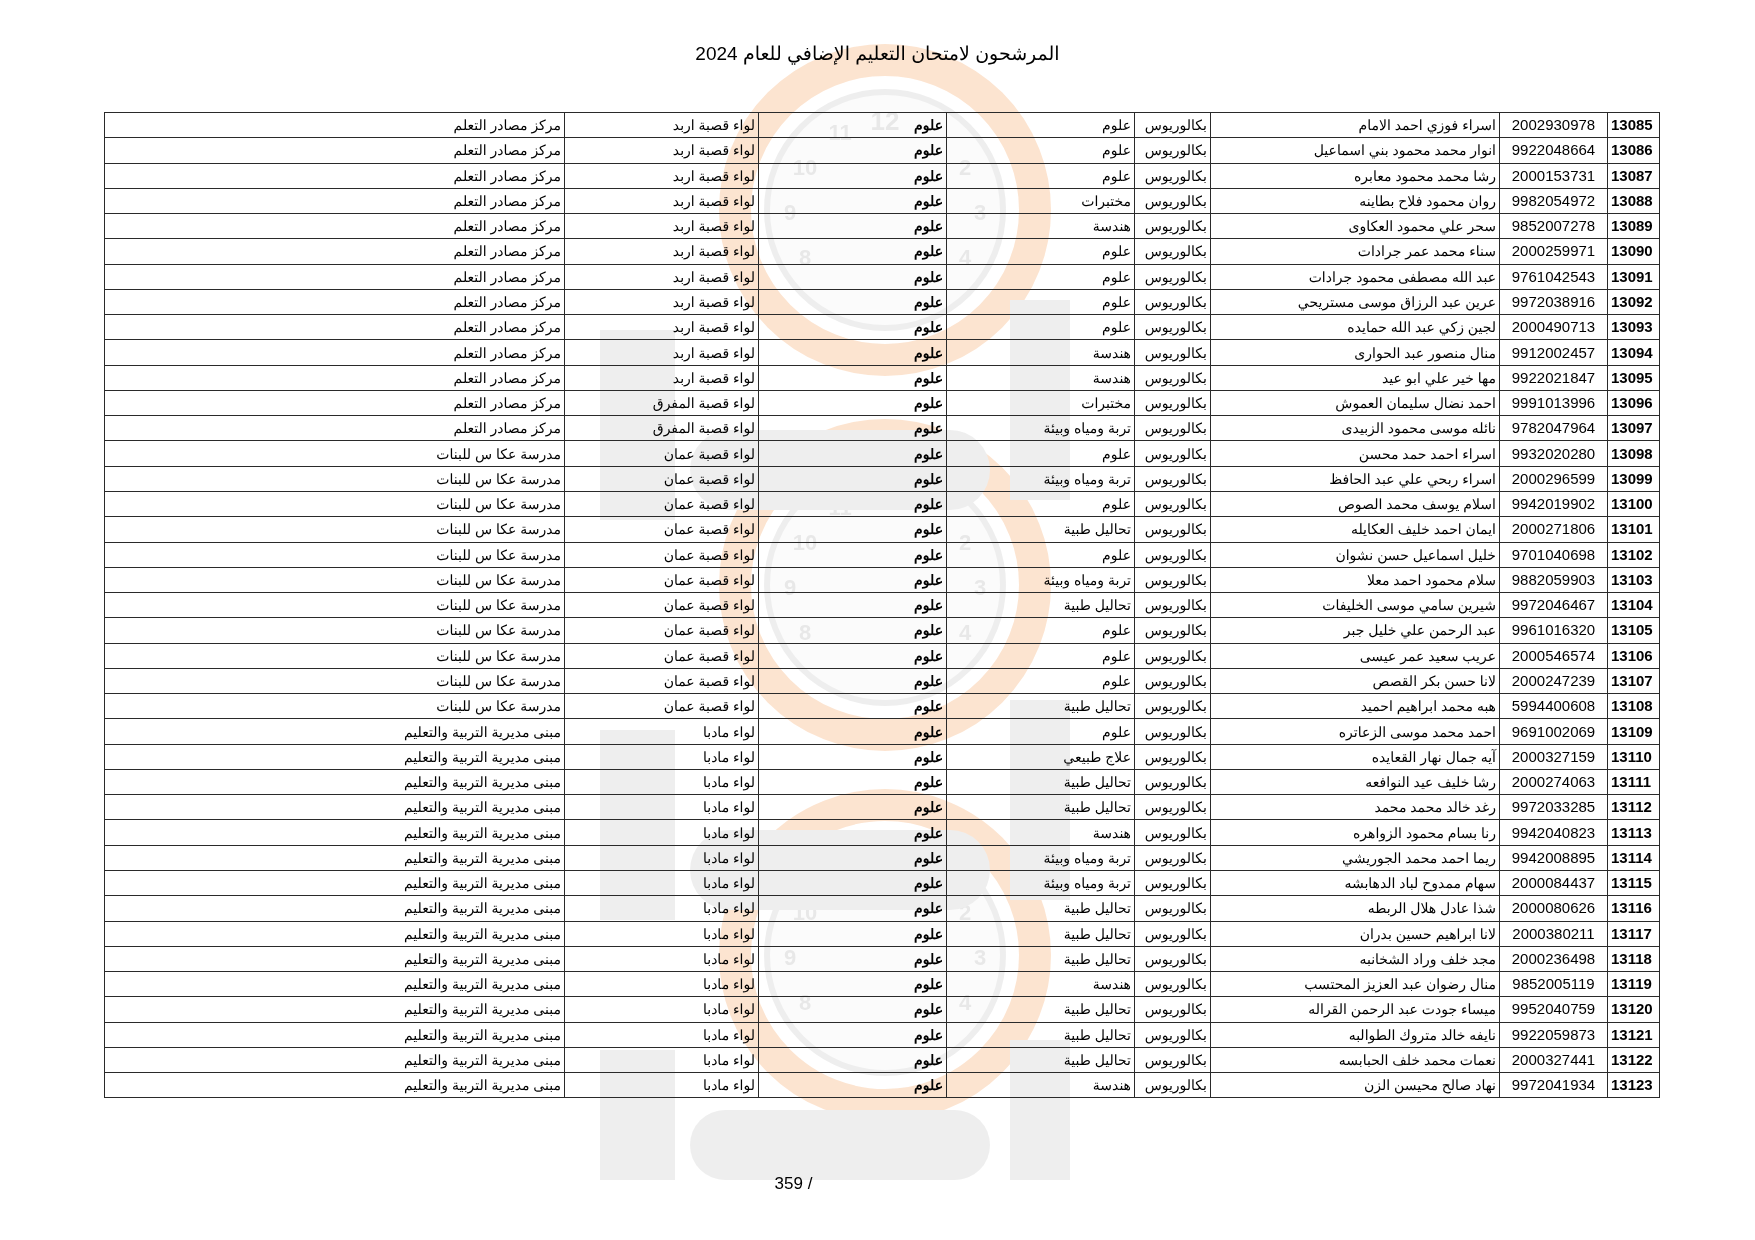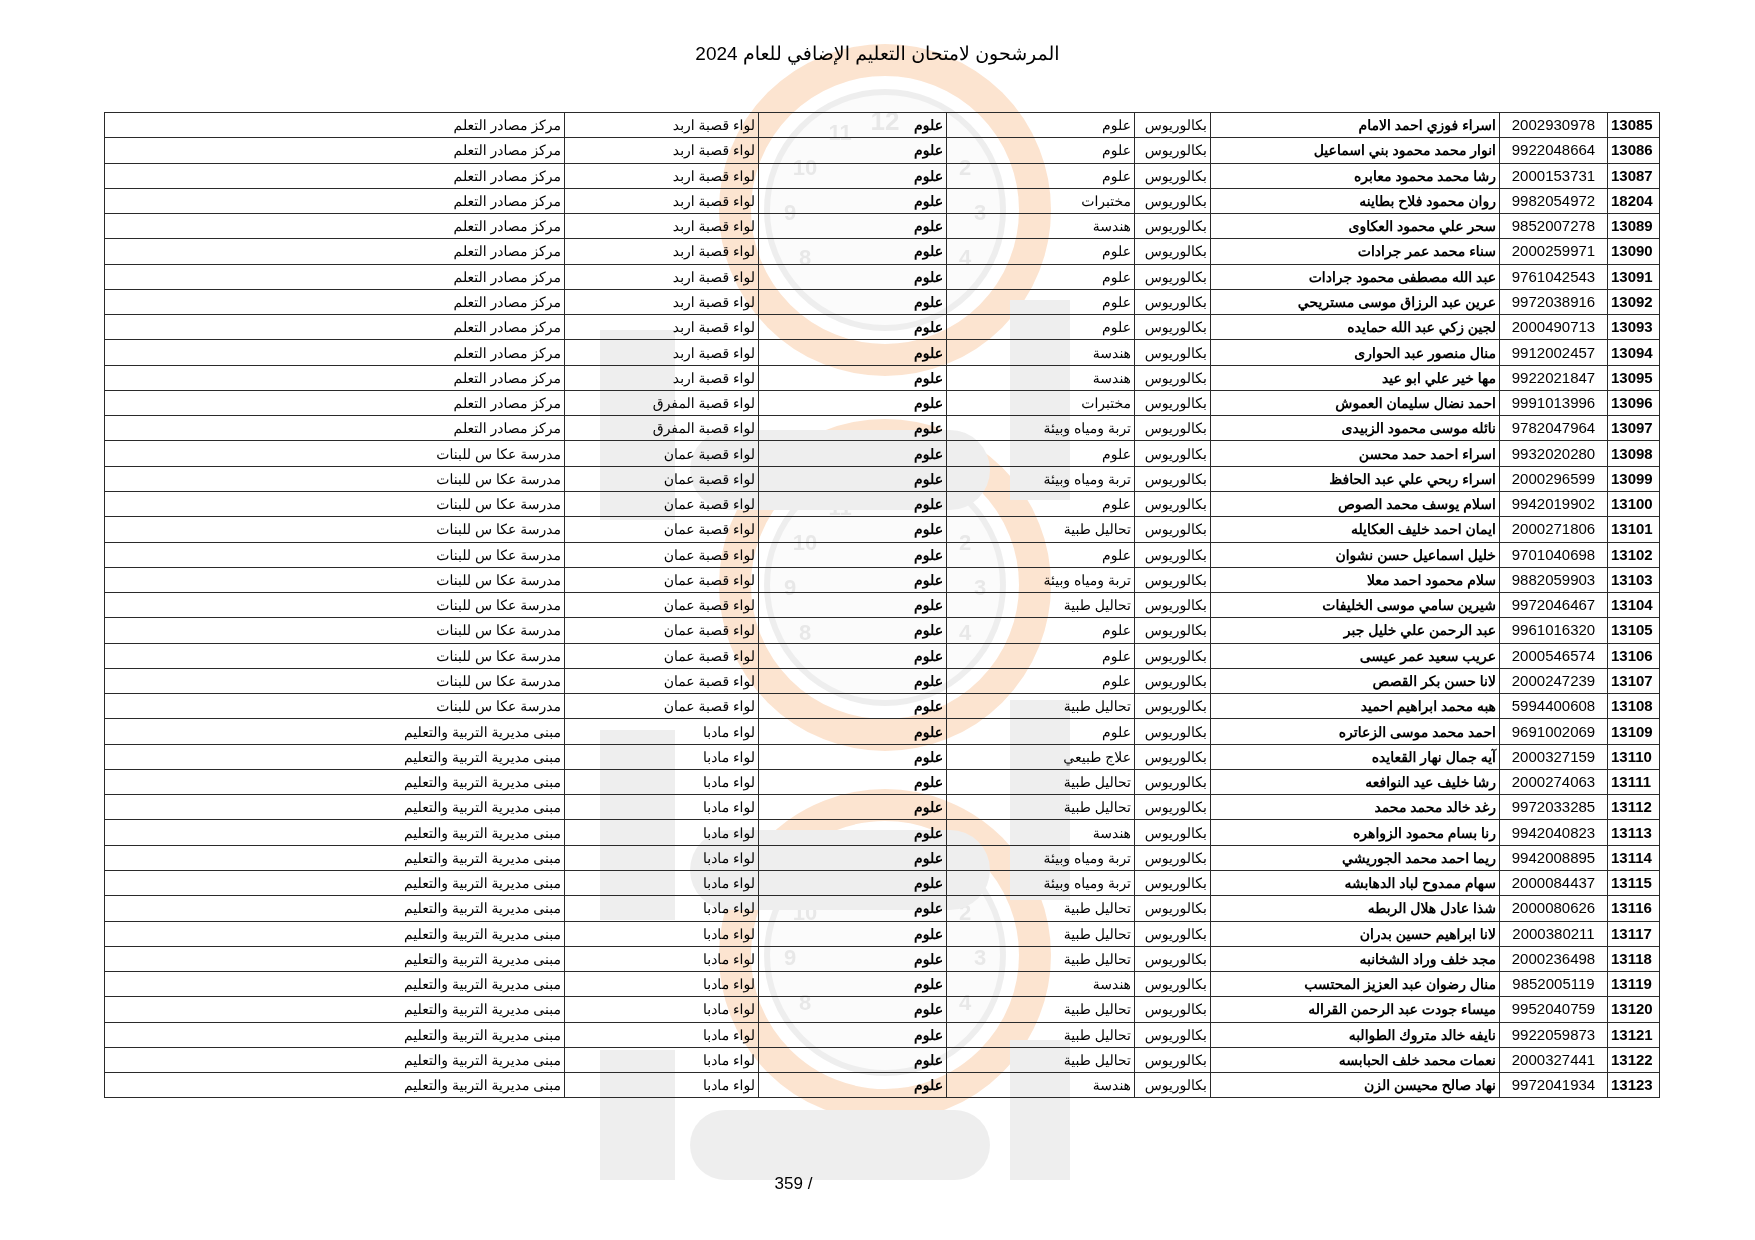--- a/index.html
+++ b/index.html
@@ -4,21 +4,21 @@
 <style>
   html, body { margin:0; padding:0; background:#ffffff; }
   body { width:1755px; height:1240px; position:relative; overflow:hidden; font-family:"Liberation Sans", sans-serif; color:#000; }
   .watermark { position:absolute; left:0; top:0; width:1755px; height:1240px; pointer-events:none; z-index:0; }
   .title { position:absolute; top:42px; left:0; width:1755px; text-align:center; font-size:19px; direction:rtl; z-index:2; }
   .table-wrap { position:absolute; left:104px; top:112px; width:1547px; z-index:2; }
   table { border-collapse:collapse; table-layout:fixed; width:1547px; direction:rtl; }
   td { border:1.5px solid #2a2a2a; height:24.27px; padding:0 3px; font-size:14px; white-space:nowrap; overflow:hidden; text-align:right; line-height:24px; }
   td.seq { width:45px; text-align:left; font-size:15px;font-weight:bold; }
   td.nid { width:101px; text-align:center; font-size:15px; }
-  td.name { width:282px;font-weight:bold; }
+  td.name { width:282px; }
   td.degree { width:69px; }
   td.spec { width:181px; }
   td.track { width:181px; font-weight:bold; }
   td.district { width:187px;margin-top:37px; }
   td.center { width:453px; }
   .page-num { position:absolute; top:1174px; left:0; width:1587px; text-align:center; font-size:17px; z-index:2; }
 </style>
 </head>
 <body>
 
@@ -108,21 +108,21 @@
     <td class="nid">2000153731</td>
     <td class="name">رشا محمد محمود معابره</td>
     <td class="degree">بكالوريوس</td>
     <td class="spec">علوم</td>
     <td class="track">علوم</td>
     <td class="district">لواء قصبة اربد</td>
     <td class="center">مركز مصادر التعلم</td>
   </tr>
 
   <tr>
-    <td class="seq">18204</td>
+    <td class="seq">13088</td>
     <td class="nid">9982054972</td>
     <td class="name">روان محمود فلاح بطاينه</td>
     <td class="degree">بكالوريوس</td>
     <td class="spec">مختبرات</td>
     <td class="track">علوم</td>
     <td class="district">لواء قصبة اربد</td>
     <td class="center">مركز مصادر التعلم</td>
   </tr>
 
   <tr>

